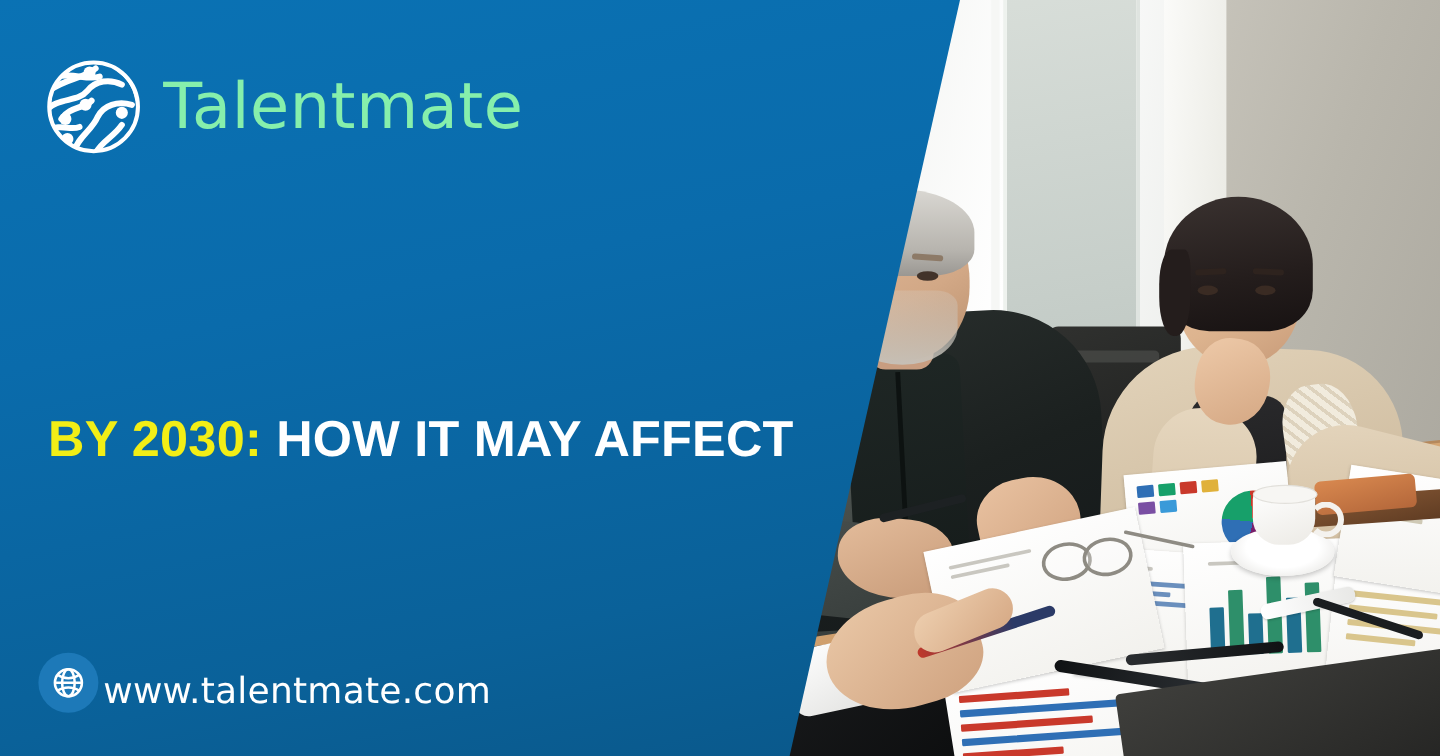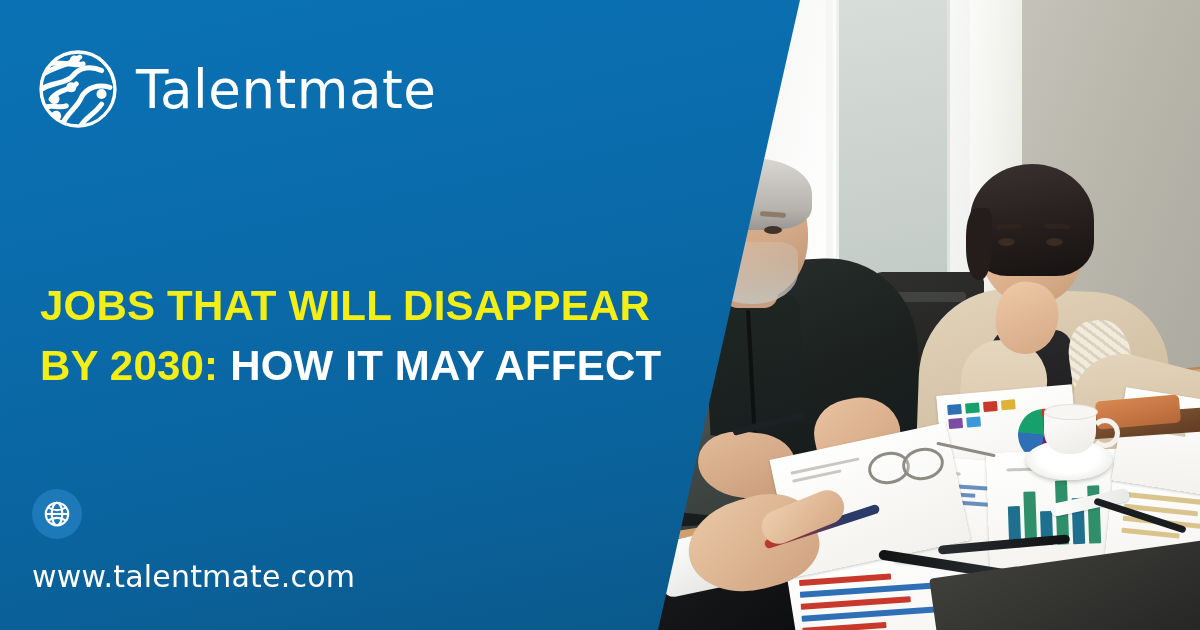--- a/index.html
+++ b/index.html
@@ -522,21 +522,21 @@
   .brand {
     position: absolute;
     left: 36px;
     top: 47px;
     display: flex;
     align-items: center;
     gap: 16px;
   }
   .brand-mark { width: 84px; height: 84px; display:block; }
   .brand-name {
-    color: #ffffff;
+    color: #86efac;
     font-size: 53px;
     font-weight: 500;
     letter-spacing: 0.5px;
     line-height: 1;
     font-family: "DejaVu Sans", sans-serif;
   }
 
   .headline {
     position: absolute;
     left: 40px;
@@ -550,23 +550,22 @@
     text-transform: uppercase;
   }
   .hl-yellow { color: #f2ee16; }
   .hl-white  { color: #ffffff; }
 
   .footer {
     position: absolute;
     left: 32px;
     bottom: 36px;
     display: flex;
-    align-items: flex-start;
-    gap: 20px;
-    flex-direction: column;
+    align-items: flex-end;
+    gap: 4px;
   }
   .globe-badge {
     width: 50px; height: 50px;
     border-radius: 50%;
     background: #1d79b8;
     display: flex;
     align-items: center;
     justify-content: center;
   }
   .site-url {
@@ -766,21 +765,21 @@
             <circle cx="78" cy="56" r="6"></circle>
             <circle cx="24" cy="82" r="6"></circle>
           </g>
           <circle cx="50" cy="50" r="44" fill="none" stroke="#ffffff" stroke-width="4"></circle>
         </svg>
       </span>
       <span class="brand-name">Talentmate</span>
     </div>
 
     <h1 class="headline">
-      <span class="hl-yellow">JOBS THAT WILL DISAPPEAR</span><br>
+      <br>
       <span class="hl-yellow">BY 2030:</span>
       <span class="hl-white">HOW IT MAY AFFECT</span><br>
     </h1>
 
     <div class="footer">
       <span class="globe-badge">
         <svg width="30" height="30" viewBox="0 0 24 24" fill="none" stroke="#ffffff" stroke-width="1.7" aria-hidden="true">
           <circle cx="12" cy="12" r="9"></circle>
           <ellipse cx="12" cy="12" rx="4.2" ry="9"></ellipse>
           <line x1="3" y1="12" x2="21" y2="12"></line>

